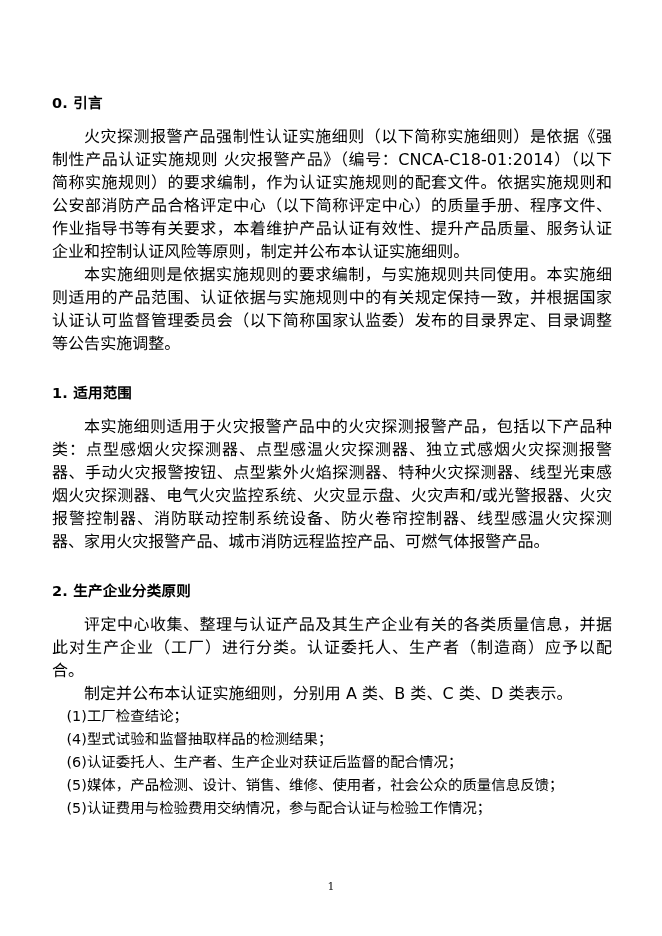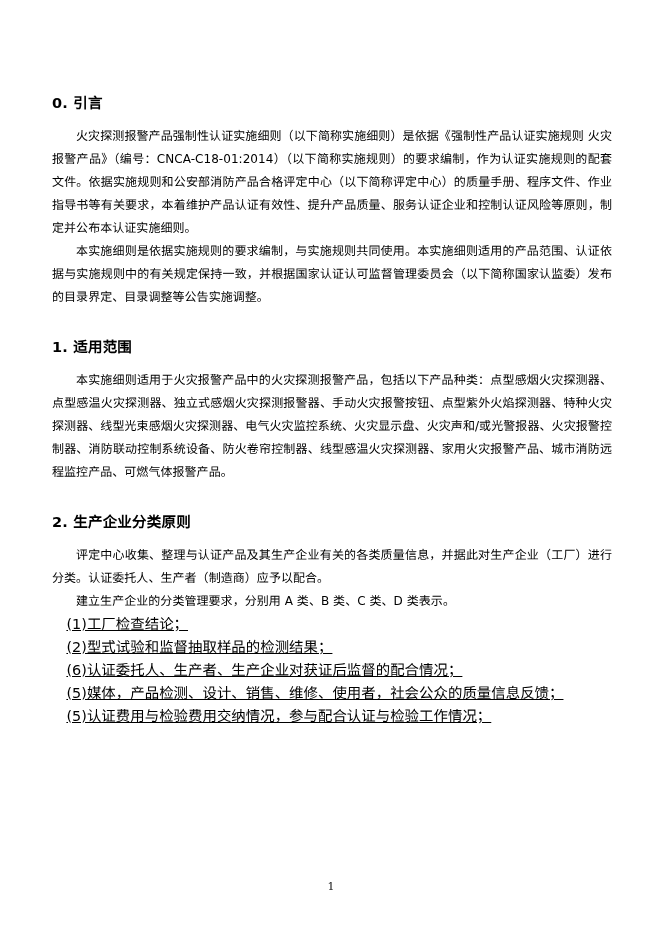--- a/index.html
+++ b/index.html
@@ -43,21 +43,21 @@
   .heading-block {
     margin: 0 0 10px 0;
   }
 
   .heading-block.spaced-top {
     margin-top: 27px;
   }
 
   
   .para {
-    font-size: 12px;
+    font-size: 16px;
     line-height: 23px;
     margin: 0;
     text-align: justify;
     text-justify: inter-ideograph;
     text-indent: 2em;
     letter-spacing: 0.05px;
     word-break: break-all;
   }
 
   .para.last-free {
@@ -66,21 +66,20 @@
 
   
   .list-item {
     font-size: 14.4px;
     line-height: 23px;
     margin: 0;
     text-indent: 1em;
     text-align: left;
     letter-spacing: 0.05px;
     word-break: break-all;
-    text-decoration: underline;
   }
 
   
   .page-number {
     position: absolute;
     left: 0;
     right: 0;
     top: 880px;
     text-align: center;
     font-family: "DejaVu Serif", "Liberation Serif", serif;
@@ -103,24 +102,24 @@
 
     <div class="heading-block spaced-top">
       <h2 class="section-heading">1. 适用范围</h2>
     </div>
     <p class="para">本实施细则适用于火灾报警产品中的火灾探测报警产品，包括以下产品种类：点型感烟火灾探测器、点型感温火灾探测器、独立式感烟火灾探测报警器、手动火灾报警按钮、点型紫外火焰探测器、特种火灾探测器、线型光束感烟火灾探测器、电气火灾监控系统、火灾显示盘、火灾声和/或光警报器、火灾报警控制器、消防联动控制系统设备、防火卷帘控制器、线型感温火灾探测器、家用火灾报警产品、城市消防远程监控产品、可燃气体报警产品。</p>
 
     <div class="heading-block spaced-top">
       <h2 class="section-heading">2. 生产企业分类原则</h2>
     </div>
     <p class="para">评定中心收集、整理与认证产品及其生产企业有关的各类质量信息，并据此对生产企业（工厂）进行分类。认证委托人、生产者（制造商）应予以配合。</p>
-    <p class="para last-free">建立生产企业的分类管理要求，分别用 A 类、B 类、C 类、D 类表示。</p>
+    <p class="para last-free">制定并公布本认证实施细则，分别用 A 类、B 类、C 类、D 类表示。</p>
 
     <p class="list-item">(1)工厂检查结论；</p>
-    <p class="list-item">(2)型式试验和监督抽取样品的检测结果；</p>
+    <p class="list-item">(4)型式试验和监督抽取样品的检测结果；</p>
     <p class="list-item">(6)认证委托人、生产者、生产企业对获证后监督的配合情况；</p>
     <p class="list-item">(5)媒体，产品检测、设计、销售、维修、使用者，社会公众的质量信息反馈；</p>
     <p class="list-item">(5)认证费用与检验费用交纳情况，参与配合认证与检验工作情况；</p>
 
   </div>
 
   <div class="page-number">1</div>
 </div>
 
 </body></html>

